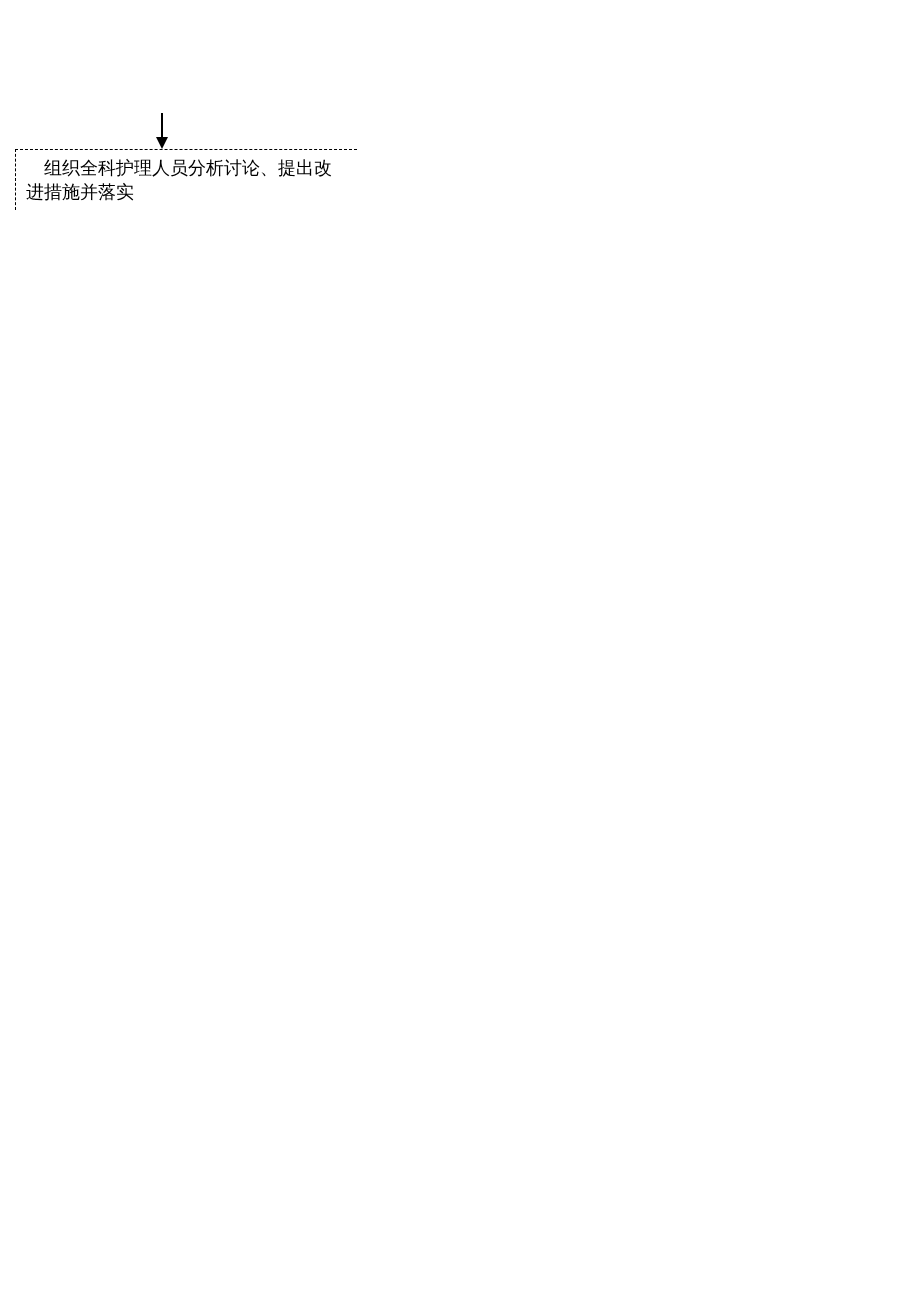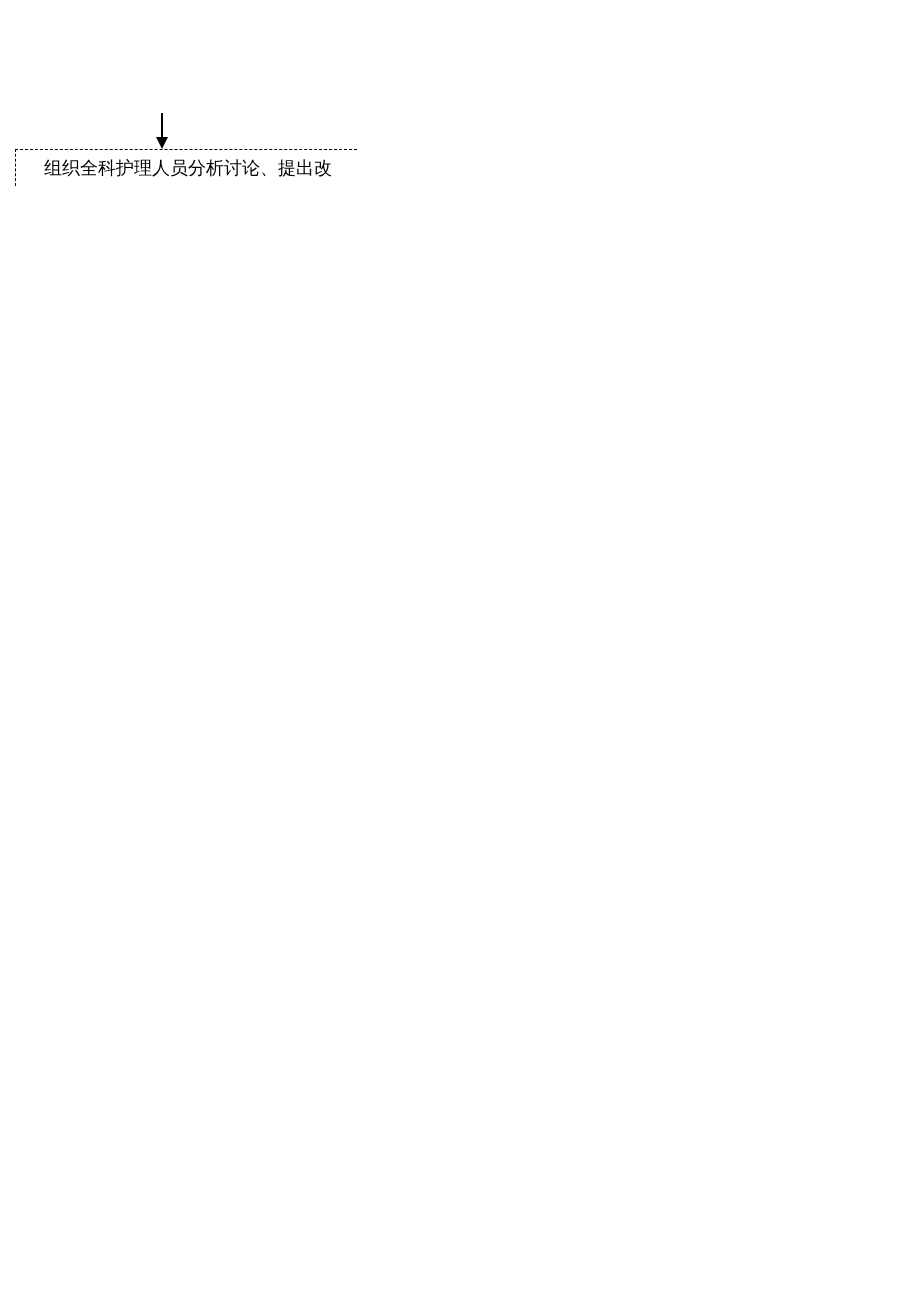--- a/index.html
+++ b/index.html
@@ -51,16 +51,17 @@
   <div class="arrow-wrap">
     <svg width="16" height="36" viewBox="0 0 16 36">
       <line x1="8" y1="0" x2="8" y2="26" stroke="#000" stroke-width="2"></line>
       <polygon points="8,36 2,24 14,24" fill="#000"></polygon>
     </svg>
   </div>
 
   <div class="box">
     <div class="box-text">
       <div class="line1">组织全科护理人员分析讨论、提出改</div>
+      <div>进措施并落实</div>
     </div>
   </div>
 
 </div>
 
 </body></html>

